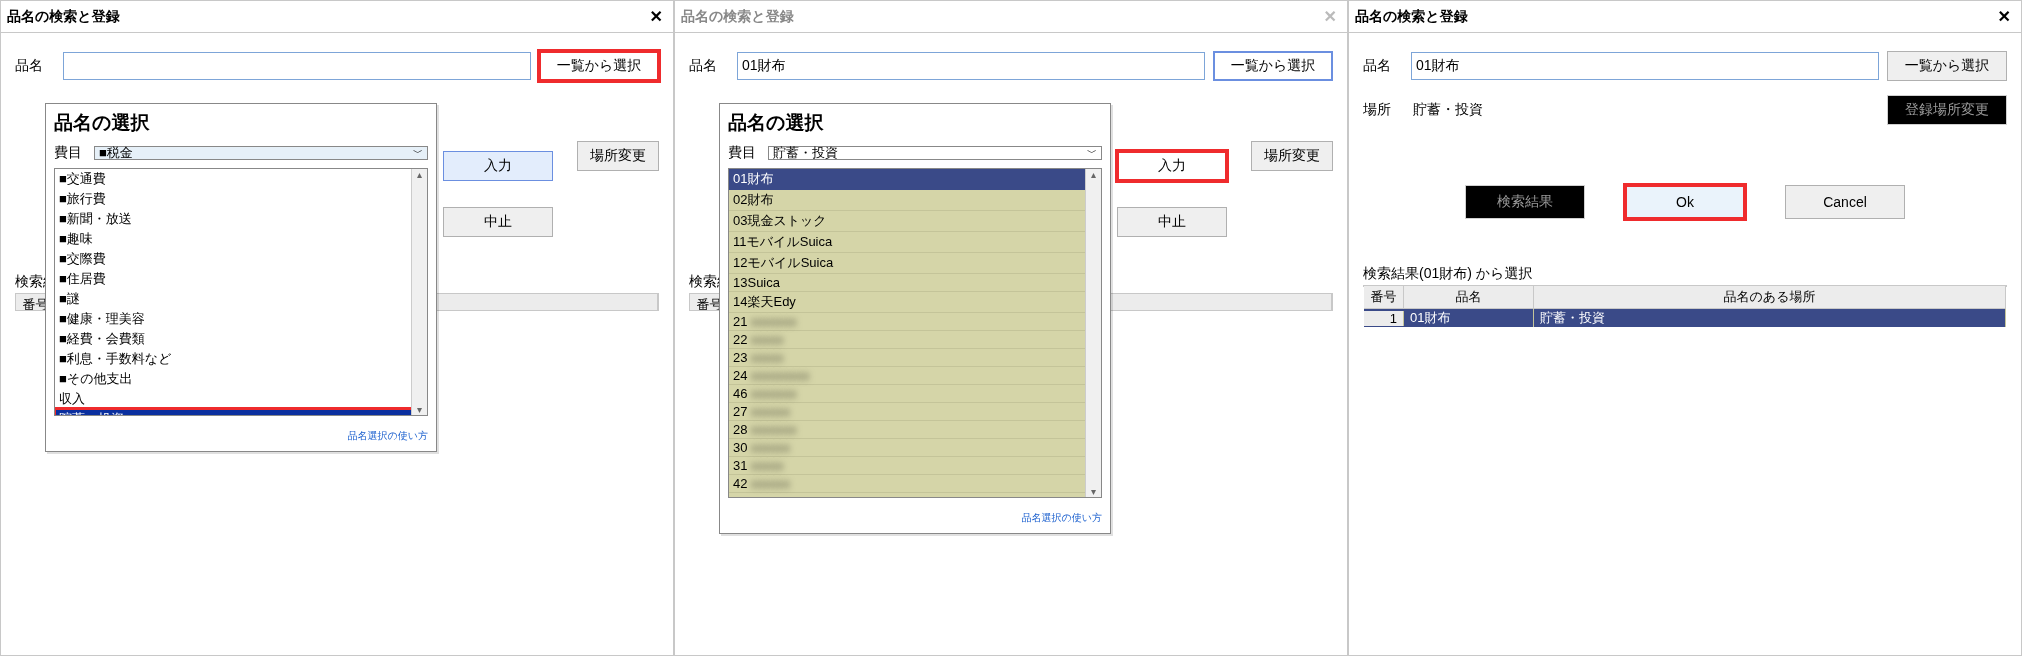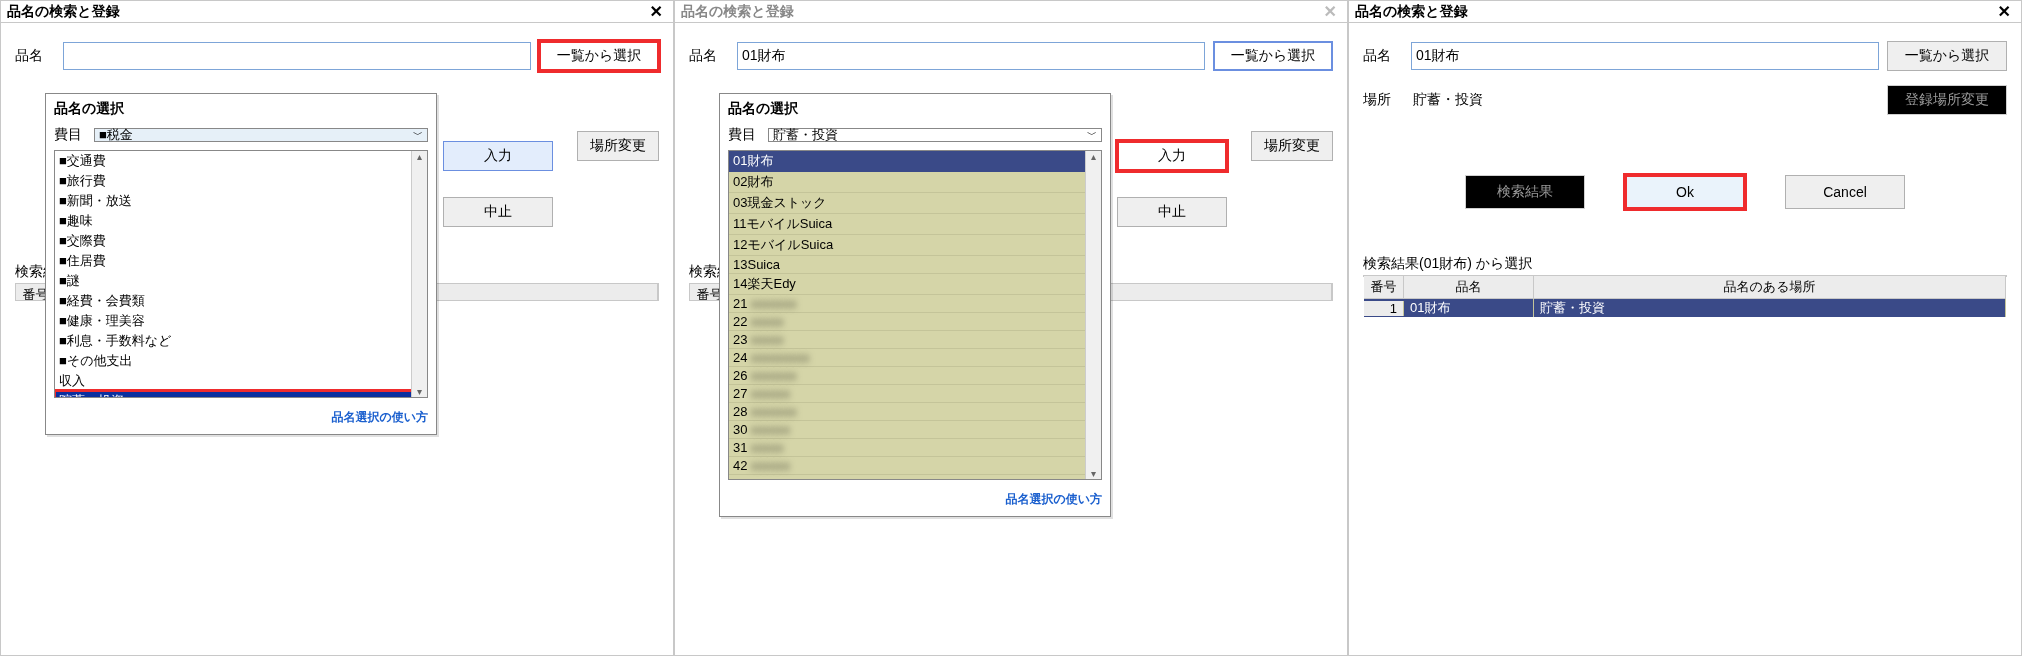--- a/index.html
+++ b/index.html
@@ -21,21 +21,21 @@
   }
   *{box-sizing:border-box;}
   body{margin:0;background:var(--bg-area);}
 
   .stage{display:flex;width:2022px;height:656px;}
 
   .panel{position:relative;flex:1;min-width:0;background:var(--bg);border:1px solid var(--border-light);}
   .panel + .panel{border-left:1px solid var(--border-light);}
   .panel.dim .titlebar{color:#888;}
 
-  .titlebar{display:flex;align-items:center;justify-content:space-between;height:22px;padding:0 6px;font-weight:bold;font-size:14px;border-bottom:1px solid var(--border-light);}
+  .titlebar{display:flex;align-items:center;justify-content:space-between;height:32px;padding:0 6px;font-weight:bold;font-size:14px;border-bottom:1px solid var(--border-light);}
   .x{font-family:Arial,sans-serif;font-size:16px;line-height:1;color:#000;padding:0 4px;}
   .dim .x{color:#bbb;}
 
   .body{position:relative;padding:18px 14px 10px 14px;font-size:14px;}
   .row{display:flex;align-items:center;margin-bottom:14px;gap:8px;}
   .lbl{width:40px;text-align:left;white-space:nowrap;}
   .textbox{flex:1;height:28px;border:1px solid #7da5d8;background:#fff;padding:2px 4px;font-size:14px;}
   .textbox.blank{background:#fff;}
   .btn{height:30px;min-width:90px;padding:0 12px;background:var(--btn-face);border:1px solid var(--btn-border);font-size:14px;display:inline-flex;align-items:center;justify-content:center;cursor:pointer;}
   .btn.primary{border:1px solid #6b8fe0;background:#e3edfc;}
@@ -54,31 +54,31 @@
   .grid-hdr{display:flex;background:var(--hdr);font-size:13px;}
   .grid-hdr>div{border-right:1px solid var(--border-light);border-bottom:1px solid var(--border-light);padding:2px 6px;text-align:center;}
   .grid-body{background:var(--olive);min-height:380px;display:flex;flex-direction:column;}
   .grid-row{display:flex;font-size:13px;height:18px;align-items:center;}
   .grid-row>div{border-right:1px solid var(--olive-dark);padding:0 6px;white-space:nowrap;overflow:hidden;}
   .grid-row.sel{background:var(--sel-row);color:#fff;}
   .grid-row:not(.sel)>div{border-bottom:1px solid var(--olive-dark);}
 
   
   .popup{position:absolute;z-index:5;background:#fff;border:1px solid #888;box-shadow:2px 2px 0 rgba(0,0,0,.12);}
-  .popup .ptitle{font-weight:bold;font-size:14px;padding:6px 8px 8px 8px;}
+  .popup .ptitle{font-weight:bold;font-size:19px;padding:6px 8px 8px 8px;}
   .popup .prow{display:flex;align-items:center;gap:6px;padding:0 8px 6px 8px;}
   .combo{flex:1;height:14px;border:1px solid #888;display:flex;align-items:center;justify-content:space-between;padding:0 4px;background:#e6f0f8;font-size:13px;}
   .combo.plain{background:#fff;}
   .listbox{margin:0 8px 6px 8px;border:1px solid #888;background:#fff;font-size:13px;overflow:hidden;position:relative;}
   .listbox .item{padding:1px 4px;white-space:nowrap;}
   .listbox .item.sel{background:var(--sel-blue);color:#fff;}
   .listbox .item.hl-red-item{background:var(--sel-blue);color:#fff;outline:3px solid var(--hl-red);outline-offset:-1px;}
   .scroll-stub{position:absolute;right:0;top:0;bottom:0;width:16px;background:#f0f0f0;border-left:1px solid #ccc;display:flex;flex-direction:column;justify-content:space-between;align-items:center;font-size:10px;color:#666;}
   .popup .help{text-align:right;padding:4px 8px 8px 8px;}
-  .link{color:var(--link);font-size:12px;cursor:pointer;font-weight:bold;}
+  .link{color:var(--link);font-size:10px;cursor:pointer;}
 
   .olive-list{background:var(--olive);}
   .olive-list .item{border-bottom:1px solid var(--olive-dark);}
   .olive-list .item.sel{background:var(--sel-row);color:#fff;border-bottom:1px solid var(--sel-row);}
   .blur{color:transparent;text-shadow:0 0 6px rgba(0,0,0,.6);}
 
   .chev{font-size:10px;}
 
   
   .actions3{display:flex;gap:40px;justify-content:center;margin-top:60px;}
@@ -128,22 +128,22 @@
           </div>
         </div>
         <div class="listbox" style="height:248px;">
           <div class="item">■交通費</div>
           <div class="item">■旅行費</div>
           <div class="item">■新聞・放送</div>
           <div class="item">■趣味</div>
           <div class="item">■交際費</div>
           <div class="item">■住居費</div>
           <div class="item">■謎</div>
+          <div class="item">■健康・理美容</div>
           <div class="item">■経費・会費類</div>
-          <div class="item">■健康・理美容</div>
           <div class="item">■利息・手数料など</div>
           <div class="item">■その他支出</div>
           <div class="item">収入</div>
           <div class="item hl-red-item">貯蓄・投資</div>
           <div class="item">口座残高を設定する</div>
           <div class="scroll-stub">
               <span>▴</span>
               <span>▾</span>
             </div>
         </div>
@@ -193,21 +193,21 @@
           <div class="item">02財布</div>
           <div class="item">03現金ストック</div>
           <div class="item">11モバイルSuica</div>
           <div class="item">12モバイルSuica</div>
           <div class="item">13Suica</div>
           <div class="item">14楽天Edy</div>
           <div class="item"><span>21</span> <span class="blur">xxxxxxx</span></div>
           <div class="item"><span>22</span> <span class="blur">xxxxx</span></div>
           <div class="item"><span>23</span> <span class="blur">xxxxx</span></div>
           <div class="item"><span>24</span> <span class="blur">xxxxxxxxx</span></div>
-          <div class="item"><span>26</span> <span class="blur">xxxxxxx</span></div>
+          <div class="item"><span>46</span> <span class="blur">xxxxxxx</span></div>
           <div class="item"><span>27</span> <span class="blur">xxxxxx</span></div>
           <div class="item"><span>28</span> <span class="blur">xxxxxxx</span></div>
           <div class="item"><span>30</span> <span class="blur">xxxxxx</span></div>
           <div class="item"><span>31</span> <span class="blur">xxxxx</span></div>
           <div class="item"><span>42</span> <span class="blur">xxxxxx</span></div>
           <div class="scroll-stub">
               <span>▴</span>
               <span>▾</span>
             </div>
         </div>

